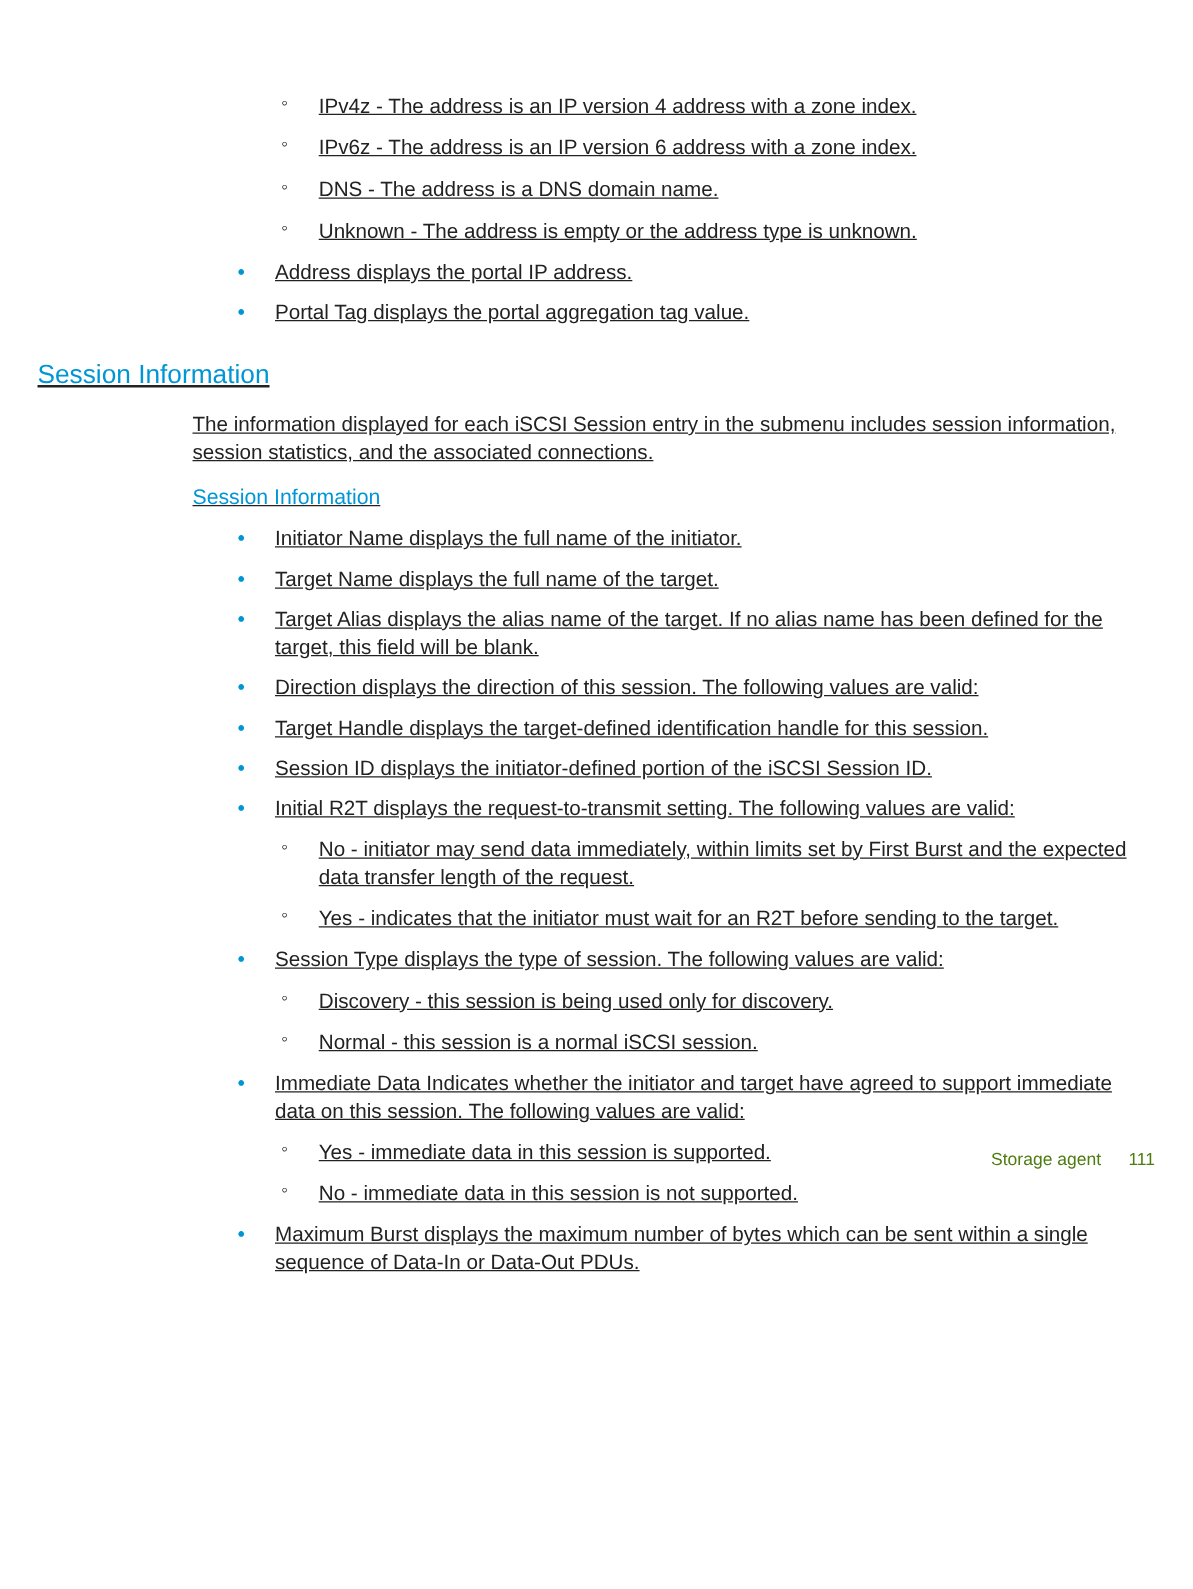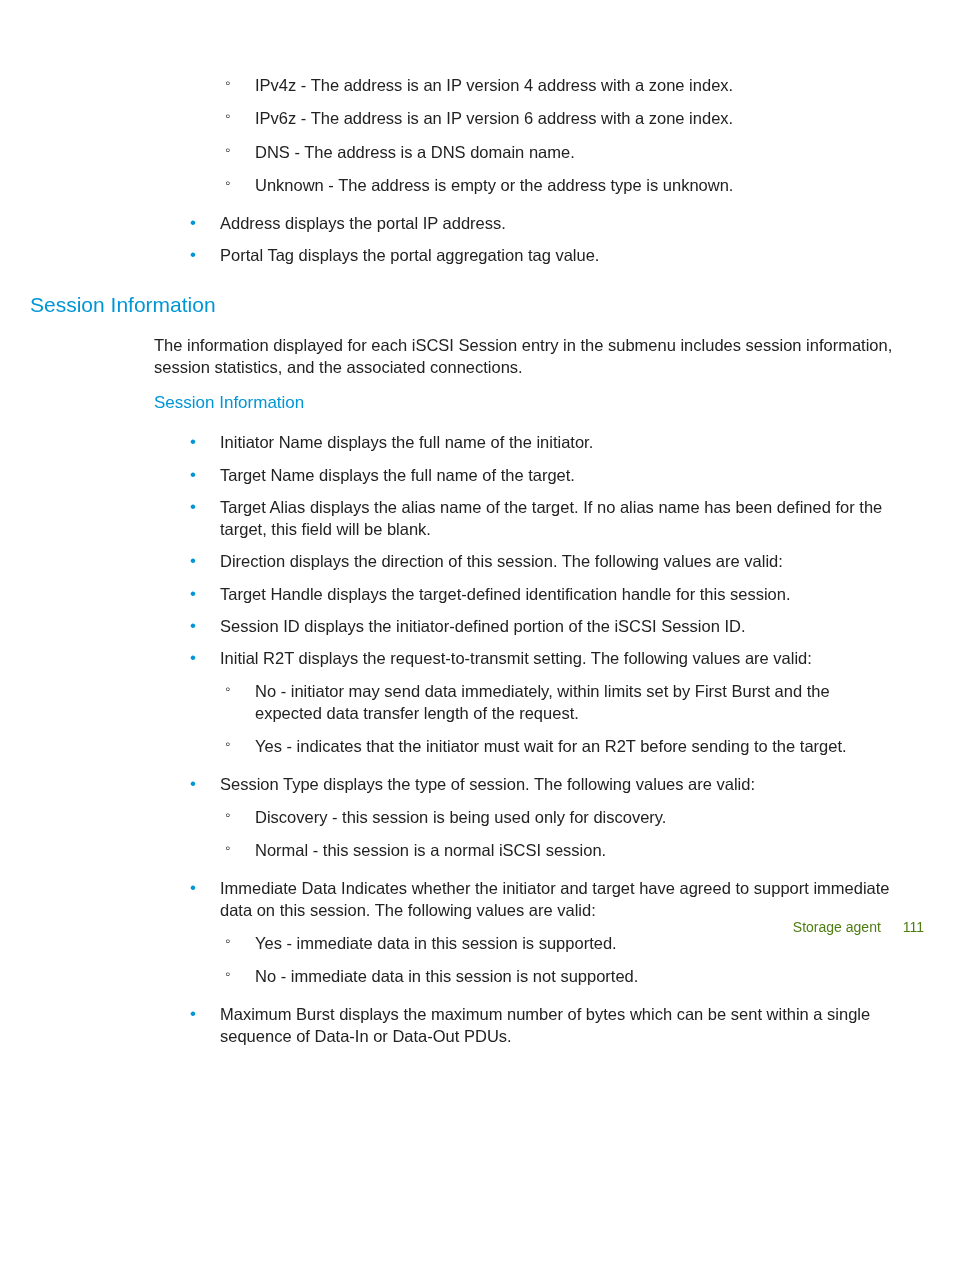--- a/index.html
+++ b/index.html
@@ -14,28 +14,29 @@
     font-size: 16.5px;
     line-height: 1.35;
     font-weight: 300;
   }
   .page {
     position: relative;
     box-sizing: border-box;
     width: 954px;
     height: 975px;
     padding: 64px 30px 40px 30px;
+    text-decoration: underline;
   }
   .content {
     margin-left: 0;
   }
   ul.outer-list, ul.sub-list {
     list-style: none;
     padding: 0;
-    margin: 16px;
+    margin: 0;
   }
   ul.outer-list {
     margin-left: 160px;
     margin-right: 20px;
   }
   ul.outer-list > li {
     position: relative;
     padding-left: 30px;
     margin-bottom: 10px;
   }

